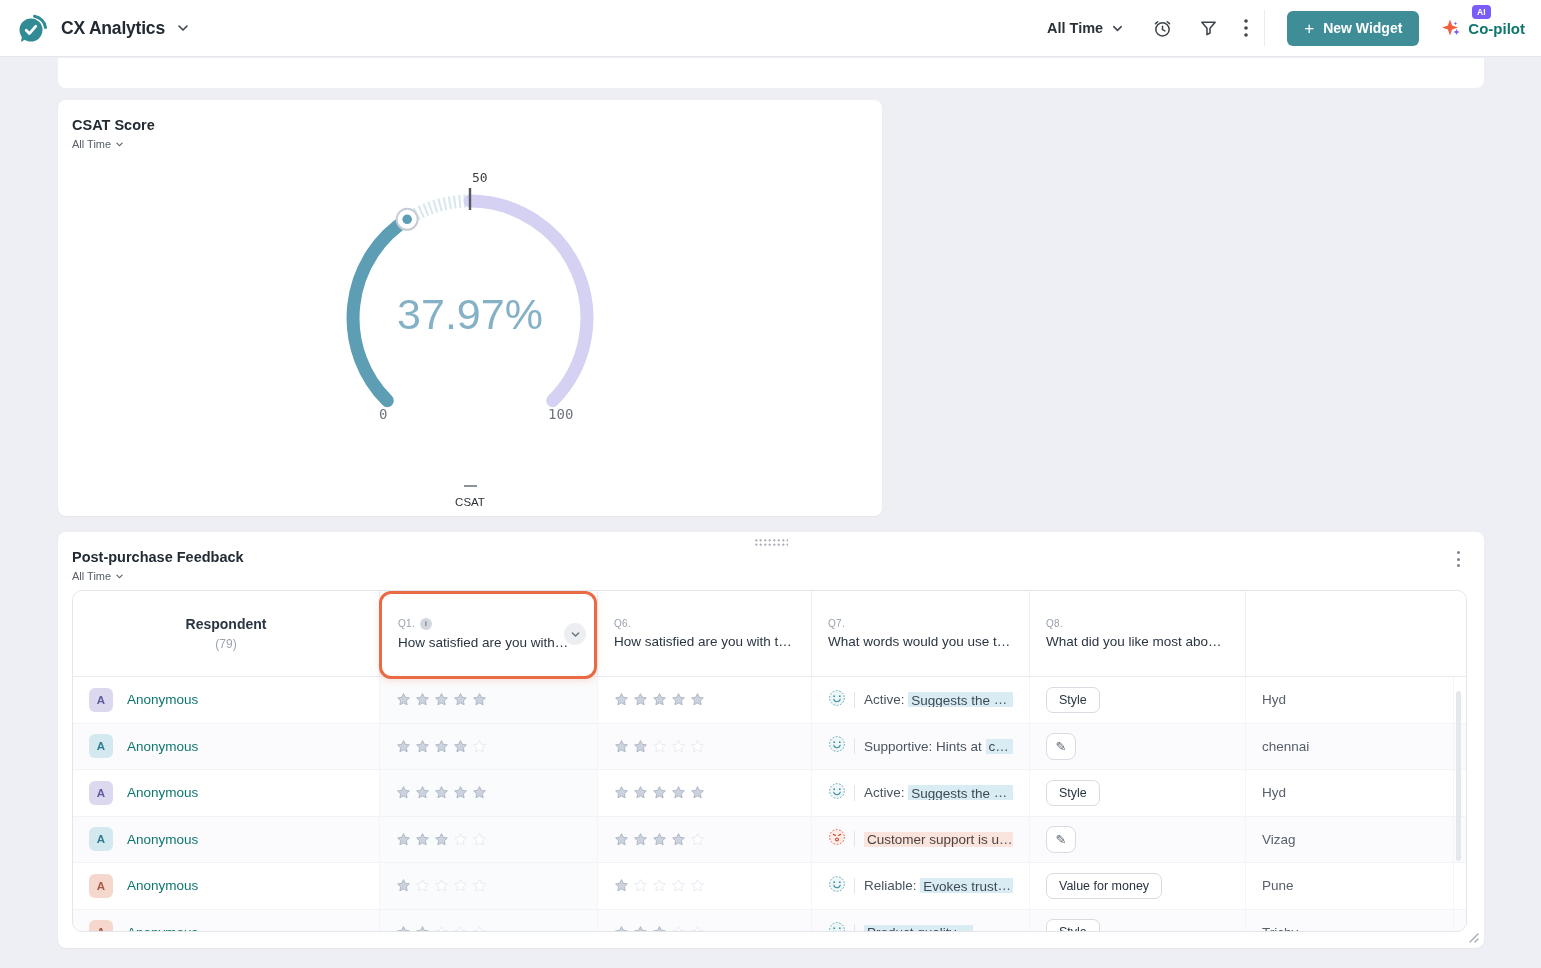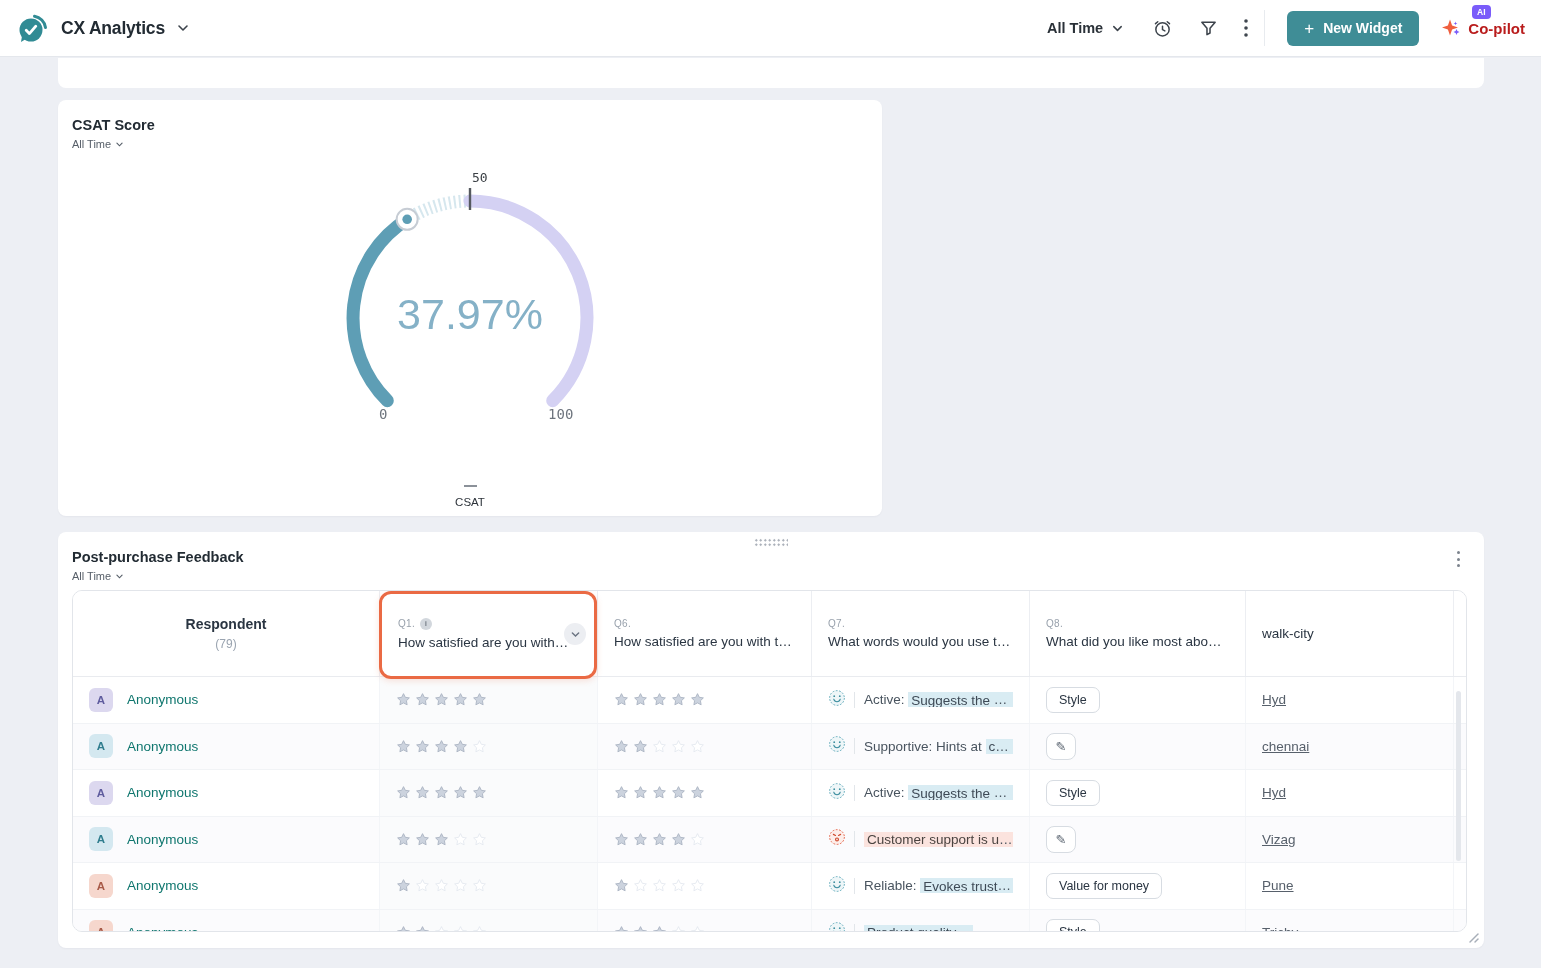--- a/index.html
+++ b/index.html
@@ -14,21 +14,21 @@
   .h-chevron { margin-left:11px; display:inline-flex; }
   .h-right { display:flex; align-items:center; }
   .time-filter { display:flex; align-items:center; gap:8px; font-size:14.5px; font-weight:700; color:#2a3138; margin-right:28px; cursor:pointer; }
   .icon-btn { display:inline-flex; align-items:center; justify-content:center; margin-right:26px; cursor:pointer; }
   .icon-btn.kebab { margin-right:16px; }
   .h-divider { width:1px; height:36px; background:#e8ebef; margin-right:22px; }
   .new-widget-btn { display:inline-flex; align-items:center; gap:9px; height:35px; padding:0 17px; background:#3f8d96;
     color:#fff; border:none; border-radius:6px; font-size:14px; font-weight:600; font-family:inherit; cursor:pointer; margin-right:22px; }
   .new-widget-btn .plus { font-size:17px; font-weight:400; line-height:1; }
   .copilot { display:flex; align-items:center; gap:7px; cursor:pointer; }
-  .copilot-label { font-size:15px; font-weight:700; color:#b91c1c; }
+  .copilot-label { font-size:15px; font-weight:700; color:#0f766e; }
   .ai-badge { position:absolute; top:5px; right:50px; background:#7a5cfa; color:#fff; font-size:8.5px; font-weight:700;
     padding:2px 5px; border-radius:4px; letter-spacing:0.3px; }
 
   
   .main { position:relative; height:911px; }
   .partial-widget { position:absolute; left:58px; top:1px; width:1426px; height:30px; background:#fff; border-radius:0 0 8px 8px; }
   .card { position:absolute; background:#fff; border-radius:8px; box-shadow:0 1px 2px rgba(20,30,50,0.04); }
   .csat-card  { left:58px; top:43px;  width:824px;  height:416px; }
   .post-card  { left:58px; top:475px; width:1426px; height:416px; }
   .card-title { position:absolute; left:14px; top:17px; font-size:14.5px; font-weight:700; color:#222b33; }
@@ -100,21 +100,21 @@
   .sico.negative .mouth { fill:none; stroke:#cf4a2e; stroke-width:1.3; }
   .vdiv { width:1px; height:16px; background:#e2e6ea; margin:0 9px 0 8px; flex:none; }
   .qtext { font-size:13.5px; color:#49545f; overflow:hidden; text-overflow:ellipsis; }
   .hl { padding:2.5px 3px; border-radius:3px; }
   .hl.blue { background:#d9ecf3; color:#3e4a56; }
   .hl.pink { background:#fbe3de; color:#4a4340; }
   .chip { display:inline-flex; align-items:center; height:26px; padding:0 12px; border:1px solid #d7dce2; border-radius:7px;
     font-size:12.5px; color:#2a3542; background:#fff; }
   .editbtn { display:inline-flex; align-items:center; justify-content:center; width:30px; height:27px; border:1px solid #d7dce2;
     border-radius:8px; font-size:13px; color:#5a6470; background:#fff; }
-  .cityv { font-size:13.5px; color:#57606b;text-decoration:underline; }
+  .cityv { font-size:13.5px; color:#57606b; }
   .scroll-thumb { position:absolute; right:5px; top:100px; width:5px; height:170px; border-radius:3px; background:#e4e7ec; z-index:4; }
 </style>
 </head>
 <body>
 
 <header class="app-header">
   <div class="h-left">
     <span class="logo">
       <svg viewBox="0 0 33 33">
         <circle cx="15" cy="18" r="11.5" fill="#318b94"></circle>
@@ -242,23 +242,20 @@
           <span class="qlabel">How satisfied are you with the…</span>
         </div>
         <div class="th">
           <span class="qno">Q7.</span>
           <span class="qlabel">What words would you use to …</span>
         </div>
         <div class="th">
           <span class="qno">Q8.</span>
           <span class="qlabel">What did you like most about …</span>
         </div>
-        <div class="th">
-          <span class="qlabel">walk-city</span>
-        </div>
         <div class="th"></div>
       </div>
       <div class="tbody">
           <div class="trow">
     <div class="cell c-resp">
       <span class="avatar av-purple">A</span>
       <span class="rname">Anonymous</span>
     </div>
     <div class="cell c-q1">
               <span class="stars">

